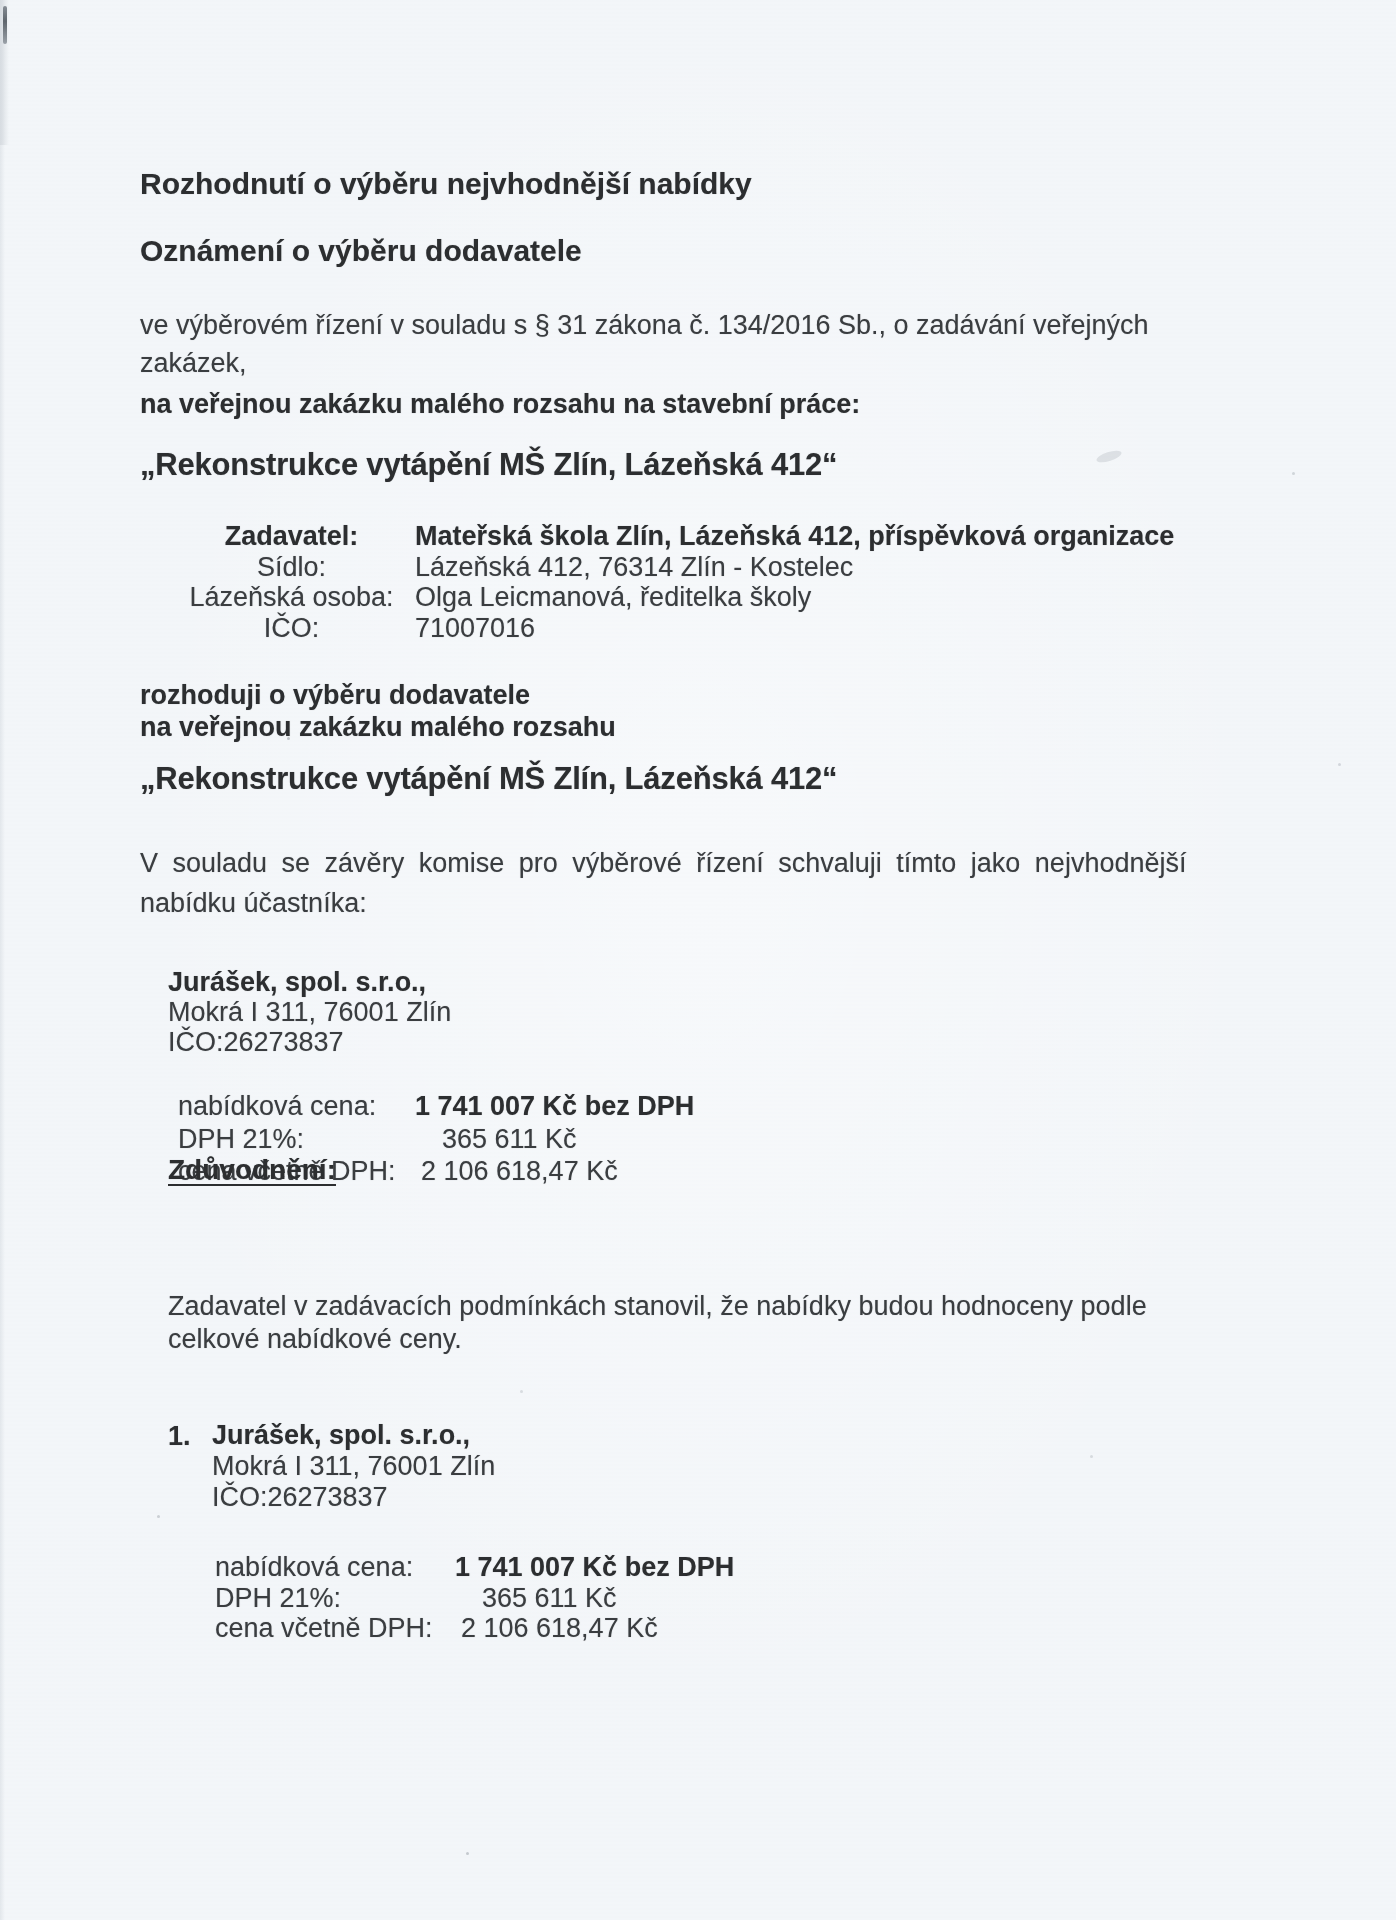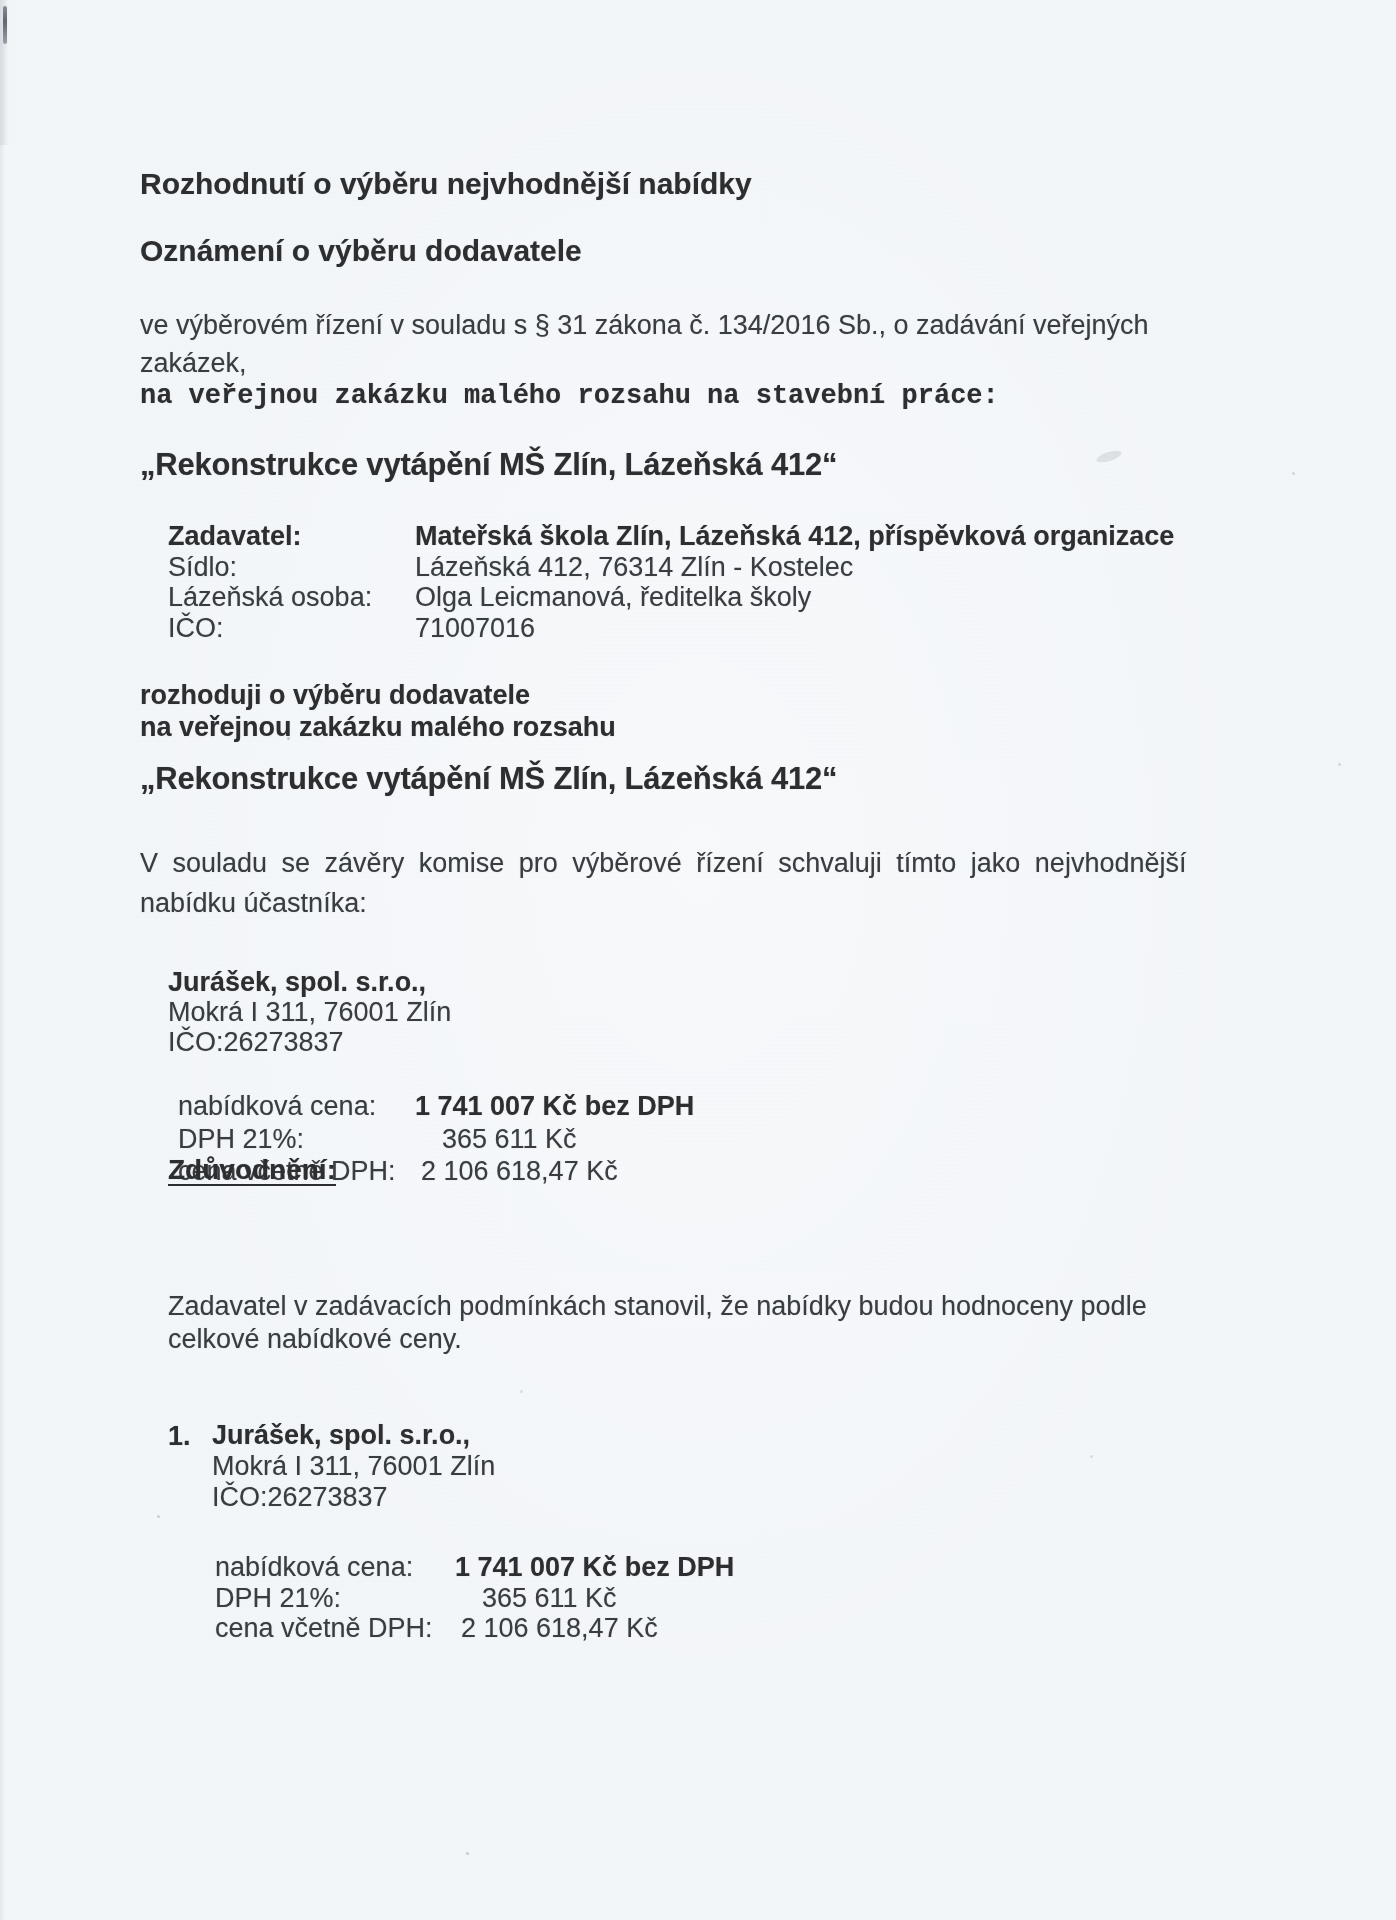--- a/index.html
+++ b/index.html
@@ -19,21 +19,21 @@
   .b{font-weight:bold;color:#2c2e30;}
   .abs{position:absolute;left:140px;width:1116px;}
   .center{text-align:left;}
   .title{font-size:30px;line-height:36px;}
   .quote{font-size:31px;line-height:38px;letter-spacing:-0.2px;}
   .body{font-size:27px;line-height:33px;}
   .intro{font-size:27px;line-height:38px;}
   .decision{font-size:27px;line-height:32px;}
   .row{display:flex;align-items:baseline;}
   .auth{padding-left:28px;}
-  .auth .lbl{width:247px;flex:0 0 247px;}
+  .auth .lbl{width:247px;flex:0 0 247px;text-align:center;}
   .auth .row{line-height:30.7px;}
   .price1{padding-left:38px;}
   .price1 .lbl{width:237px;flex:0 0 237px;}
   .price1 .row{line-height:32.5px;}
   .price2{padding-left:75px;}
   .price2 .lbl{width:240px;flex:0 0 240px;}
   .price2 .row{line-height:30.5px;}
   .vpad2{padding-left:27px;}
   .vpad3{padding-left:6px;}
   .just1{word-spacing:7px;}
@@ -71,21 +71,21 @@
 
   <div class="abs center t b title" style="top:166px;">Rozhodnutí o výběru nejvhodnější nabídky</div>
 
   <div class="abs center t b title" style="top:233px;">Oznámení o výběru dodavatele</div>
 
   <div class="abs center t intro" style="top:306px;">
     <div>ve výběrovém řízení v souladu s § 31 zákona č. 134/2016 Sb., o zadávání veřejných</div>
     <div>zakázek,</div>
   </div>
 
-  <div class="abs center t b decision" style="top:380px;font-family:Liberation Mono, monospace;">na veřejnou zakázku malého rozsahu na stavební práce:</div>
+  <div class="abs center t b decision" style="top:388px;">na veřejnou zakázku malého rozsahu na stavební práce:</div>
 
   <div class="abs center t b quote" style="top:446px;">„Rekonstrukce vytápění MŠ Zlín, Lázeňská 412“</div>
 
   <div class="abs t body auth" style="top:521px;">
     <div class="row">
       <span class="lbl b">Zadavatel:</span>
       <span class="b">Mateřská škola Zlín, Lázeňská 412, příspěvková organizace</span>
     </div>
     <div class="row">
       <span class="lbl">Sídlo:</span>

